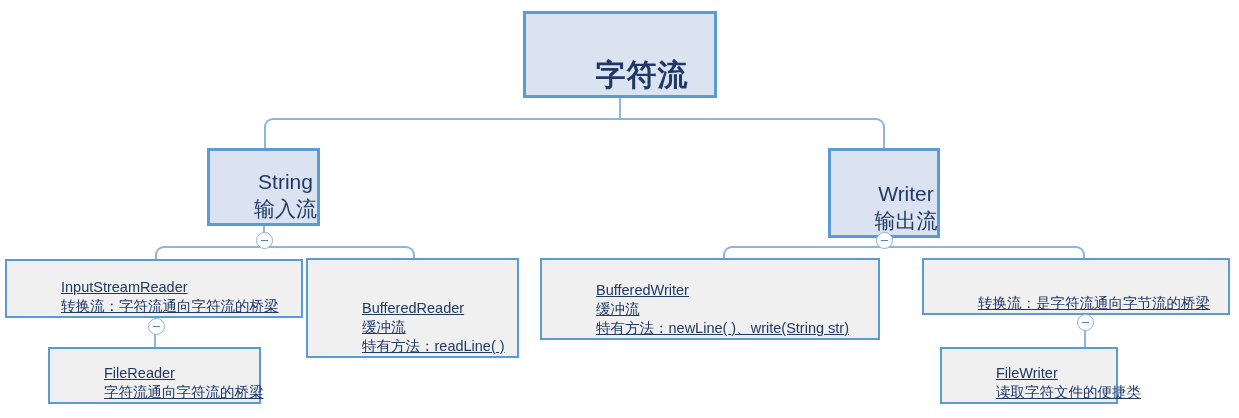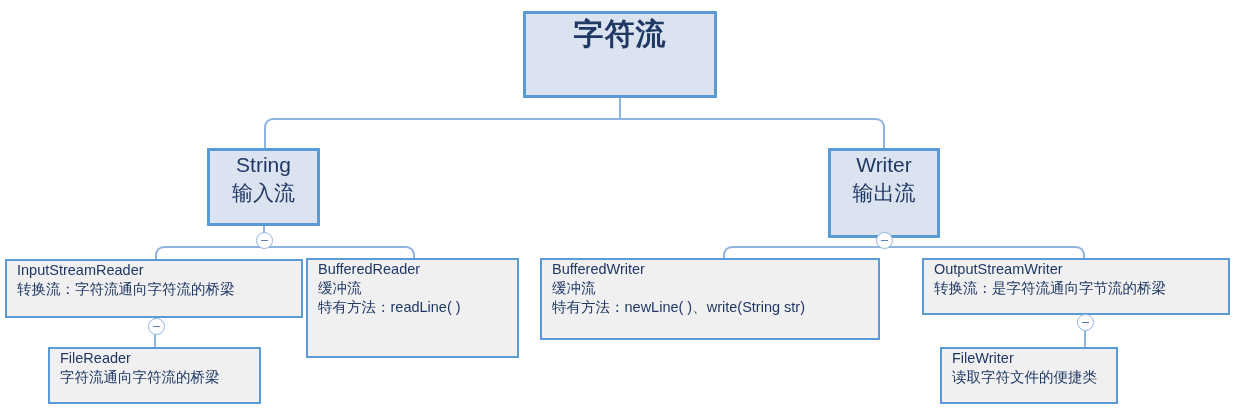--- a/index.html
+++ b/index.html
@@ -14,38 +14,40 @@
     background: #ffffff;
     font-family: "Liberation Sans", "DejaVu Sans", sans-serif;
     overflow: hidden;
   }
   .node {
     position: absolute;
     box-sizing: border-box;
     border: 3px solid #5B9BD5;
     display: flex;
     flex-direction: column;
-    justify-content: flex-start;
+    justify-content: flex-end;
     z-index: 5;
+    padding-left: 44px;
   }
   .node.root {
     background: #DCE3F0;
     align-items: center;
   }
   .node.level2 {
     background: #DCE3F0;
     align-items: center;
   }
   .node.leaf {
     background: #F0F0F0;
     align-items: flex-start;
     border-width: 2px;
   }
   .node.leaf .line {
     padding-left: 10px;
+    text-decoration: underline;
   }
   .line {
     color: #203864;
     white-space: nowrap;
     line-height: 1.32;
   }
   .root .line {
     font-size: 30px;
     font-weight: bold;
     letter-spacing: 1px;
@@ -151,21 +153,20 @@
     <div class="line">特有方法：readLine( )</div>
   </div>
 
   <div class="node leaf" style="left:540px; top:258px; width:340px; height:82px;">
     <div class="line">BufferedWriter</div>
     <div class="line">缓冲流</div>
     <div class="line">特有方法：newLine( )、write(String str)</div>
   </div>
 
   <div class="node leaf" style="left:922px; top:258px; width:308px; height:57px;">
-    <div class="line">OutputStreamWriter</div>
     <div class="line">转换流：是字符流通向字节流的桥梁</div>
   </div>
   <div class="collapse" style="left:1077px; top:314px;"></div>
 
   <div class="node leaf" style="left:48px; top:347px; width:213px; height:57px;">
     <div class="line">FileReader</div>
     <div class="line">字符流通向字符流的桥梁</div>
   </div>
 
   <div class="node leaf" style="left:940px; top:347px; width:178px; height:57px;">

